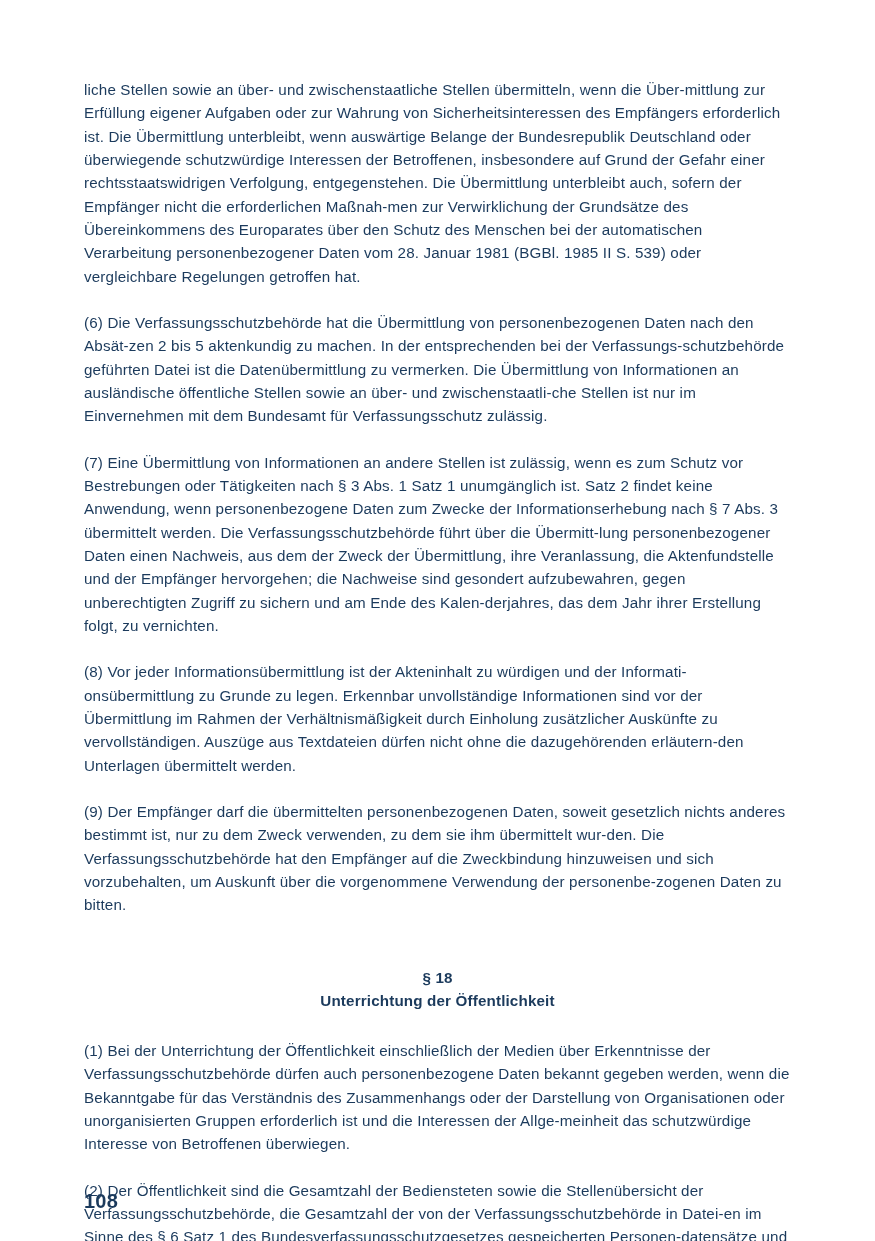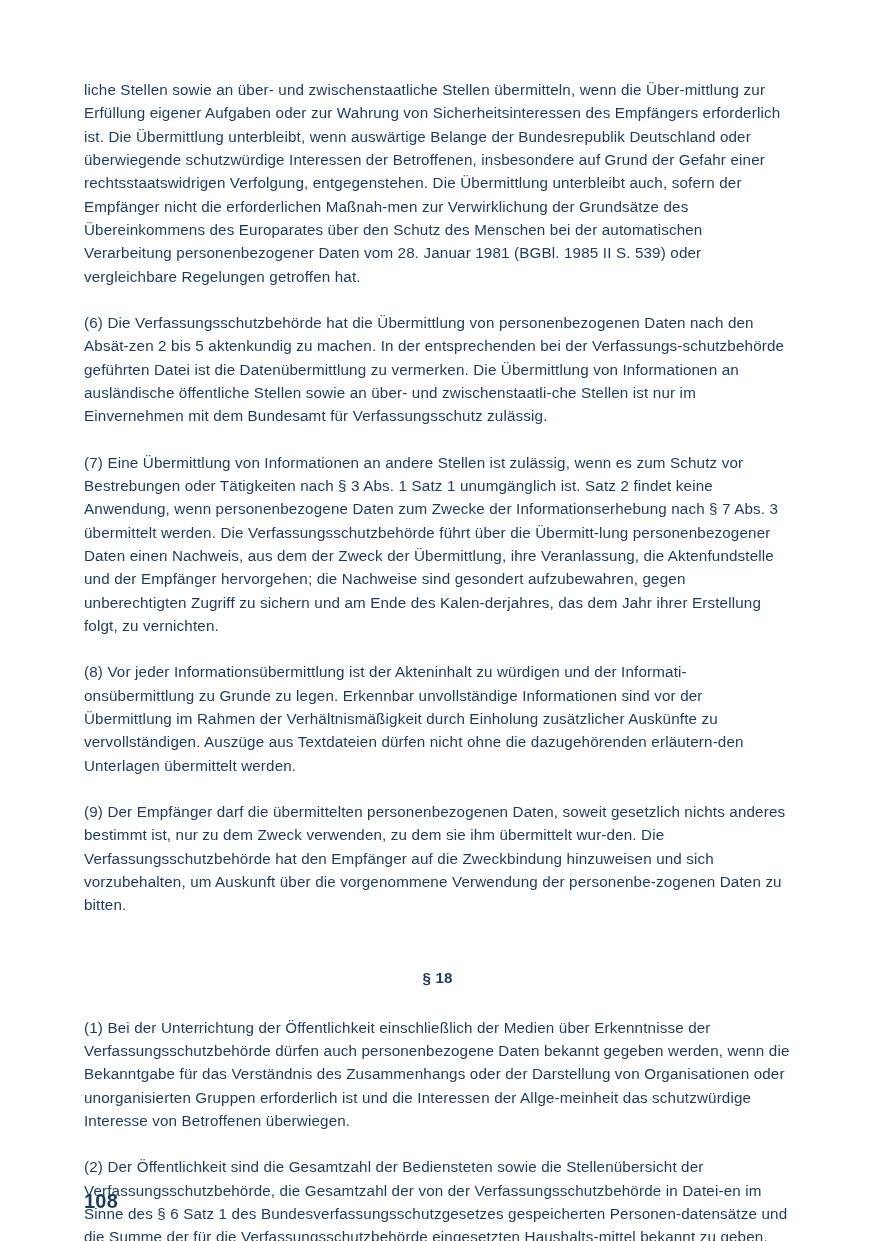--- a/index.html
+++ b/index.html
@@ -67,20 +67,21 @@
   <div class="body-text">
 
     <p class="para">liche Stellen sowie an über- und zwischenstaatliche Stellen übermitteln, wenn die Über-mittlung zur Erfüllung eigener Aufgaben oder zur Wahrung von Sicherheitsinteressen des Empfängers erforderlich ist. Die Übermittlung unterbleibt, wenn auswärtige Belange der Bundesrepublik Deutschland oder überwiegende schutzwürdige Interessen der Betroffenen, insbesondere auf Grund der Gefahr einer rechtsstaatswidrigen Verfolgung, entgegenstehen. Die Übermittlung unterbleibt auch, sofern der Empfänger nicht die erforderlichen Maßnah-men zur Verwirklichung der Grundsätze des Übereinkommens des Europarates über den Schutz des Menschen bei der automatischen Verarbeitung personenbezogener Daten vom 28. Januar 1981 (BGBl. 1985 II S. 539) oder vergleichbare Regelungen getroffen hat.</p>
     <p class="para">(6) Die Verfassungsschutzbehörde hat die Übermittlung von personenbezogenen Daten nach den Absät-zen 2 bis 5 aktenkundig zu machen. In der entsprechenden bei der Verfassungs-schutzbehörde geführten Datei ist die Datenübermittlung zu vermerken. Die Übermittlung von Informationen an ausländische öffentliche Stellen sowie an über- und zwischenstaatli-che Stellen ist nur im Einvernehmen mit dem Bundesamt für Verfassungsschutz zulässig.</p>
     <p class="para">(7) Eine Übermittlung von Informationen an andere Stellen ist zulässig, wenn es zum Schutz vor Bestrebungen oder Tätigkeiten nach § 3 Abs. 1 Satz 1 unumgänglich ist. Satz 2 findet keine Anwendung, wenn personenbezogene Daten zum Zwecke der Informationserhebung nach § 7 Abs. 3 übermittelt werden. Die Verfassungsschutzbehörde führt über die Übermitt-lung personenbezogener Daten einen Nachweis, aus dem der Zweck der Übermittlung, ihre Veranlassung, die Aktenfundstelle und der Empfänger hervorgehen; die Nachweise sind gesondert aufzubewahren, gegen unberechtigten Zugriff zu sichern und am Ende des Kalen-derjahres, das dem Jahr ihrer Erstellung folgt, zu vernichten.</p>
     <p class="para">(8) Vor jeder Informationsübermittlung ist der Akteninhalt zu würdigen und der Informati-onsübermittlung zu Grunde zu legen. Erkennbar unvollständige Informationen sind vor der Übermittlung im Rahmen der Verhältnismäßigkeit durch Einholung zusätzlicher Auskünfte zu vervollständigen. Auszüge aus Textdateien dürfen nicht ohne die dazugehörenden erläutern-den Unterlagen übermittelt werden.</p>
     <p class="para">(9) Der Empfänger darf die übermittelten personenbezogenen Daten, soweit gesetzlich nichts anderes bestimmt ist, nur zu dem Zweck verwenden, zu dem sie ihm übermittelt wur-den. Die Verfassungsschutzbehörde hat den Empfänger auf die Zweckbindung hinzuweisen und sich vorzubehalten, um Auskunft über die vorgenommene Verwendung der personenbe-zogenen Daten zu bitten.</p>
 
     <div class="heading-block">
       <div class="section-heading">§ 18</div>
+      <div class="section-heading">Unterrichtung der Öffentlichkeit</div>
     </div>
 
     <p class="para">(1) Bei der Unterrichtung der Öffentlichkeit einschließlich der Medien über Erkenntnisse der Verfassungsschutzbehörde dürfen auch personenbezogene Daten bekannt gegeben werden, wenn die Bekanntgabe für das Verständnis des Zusammenhangs oder der Darstellung von Organisationen oder unorganisierten Gruppen erforderlich ist und die Interessen der Allge-meinheit das schutzwürdige Interesse von Betroffenen überwiegen.</p>
     <p class="para">(2) Der Öffentlichkeit sind die Gesamtzahl der Bediensteten sowie die Stellenübersicht der Verfassungsschutzbehörde, die Gesamtzahl der von der Verfassungsschutzbehörde in Datei-en im Sinne des § 6 Satz 1 des Bundesverfassungsschutzgesetzes gespeicherten Personen-datensätze und die Summe der für die Verfassungsschutzbehörde eingesetzten Haushalts-mittel bekannt zu geben.</p>
 
   </div>
 
   <div class="page-number">108</div>
 
 </div>

